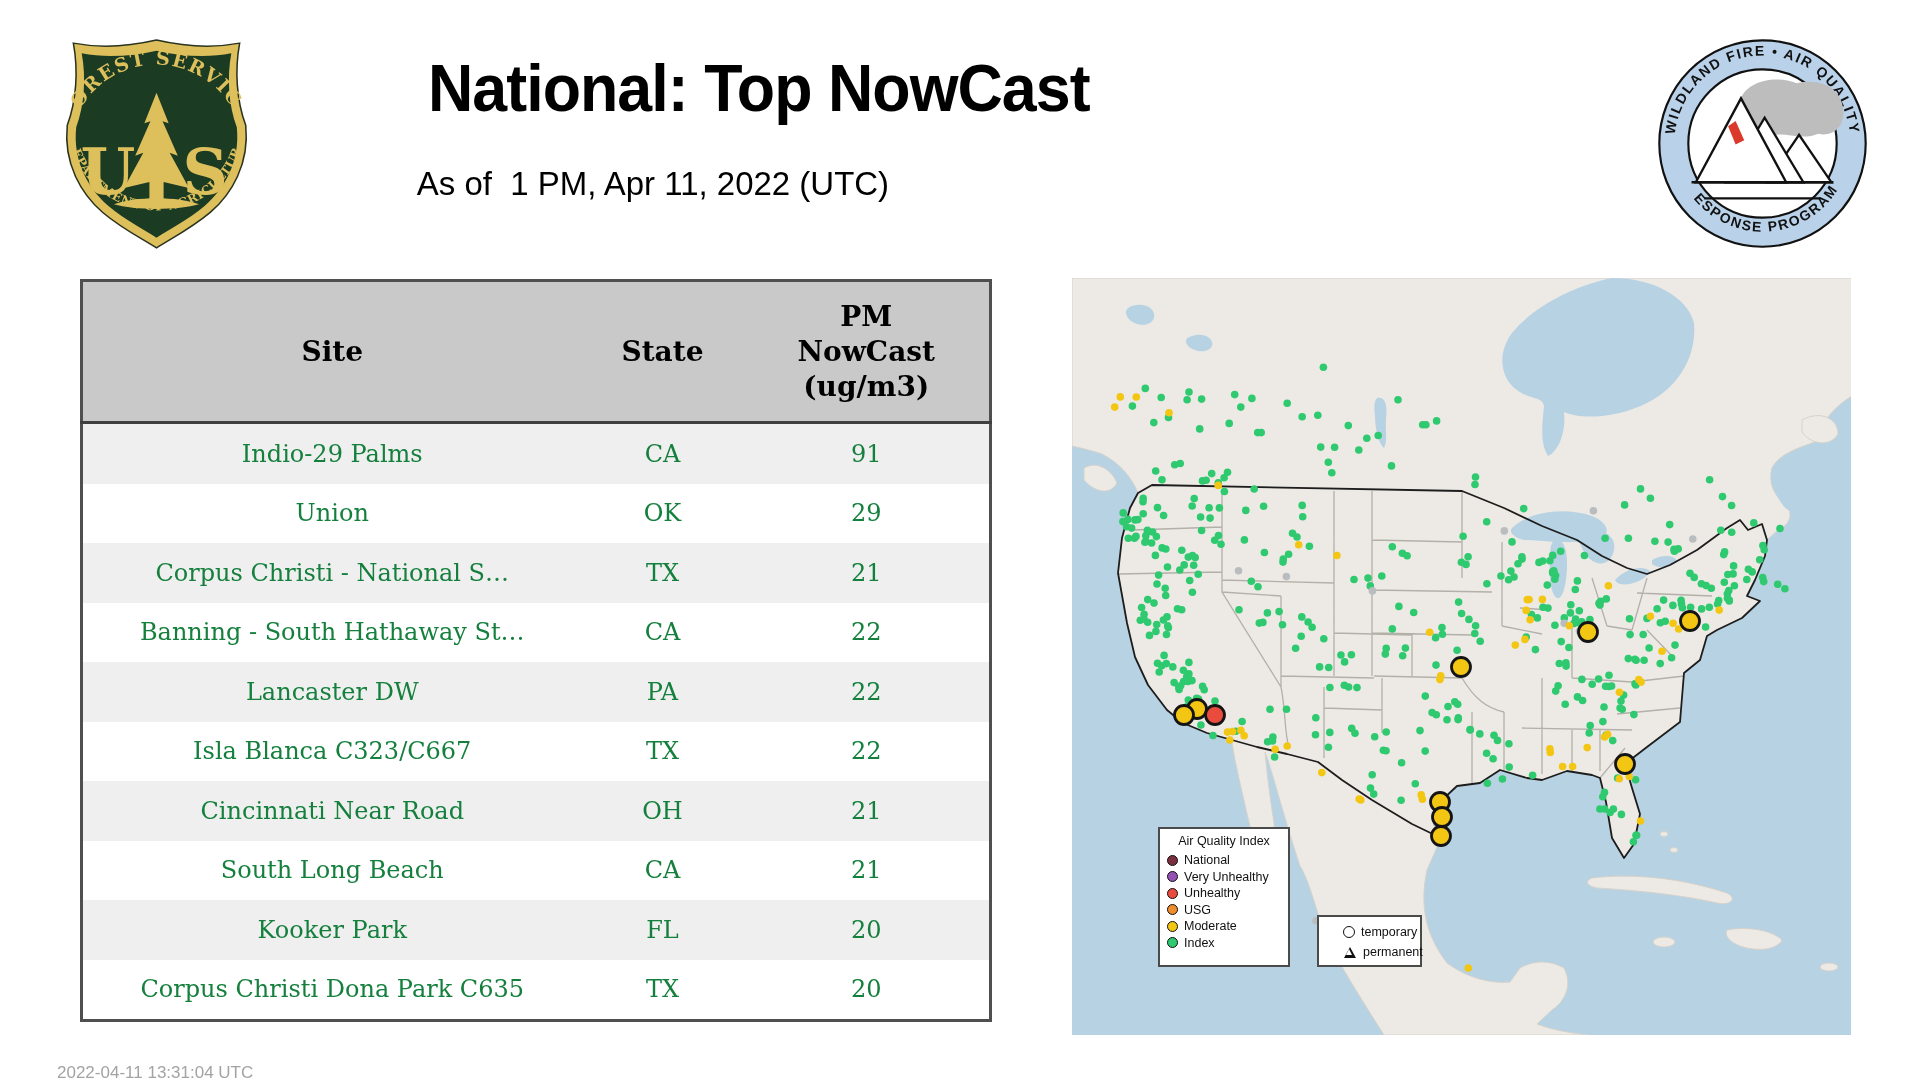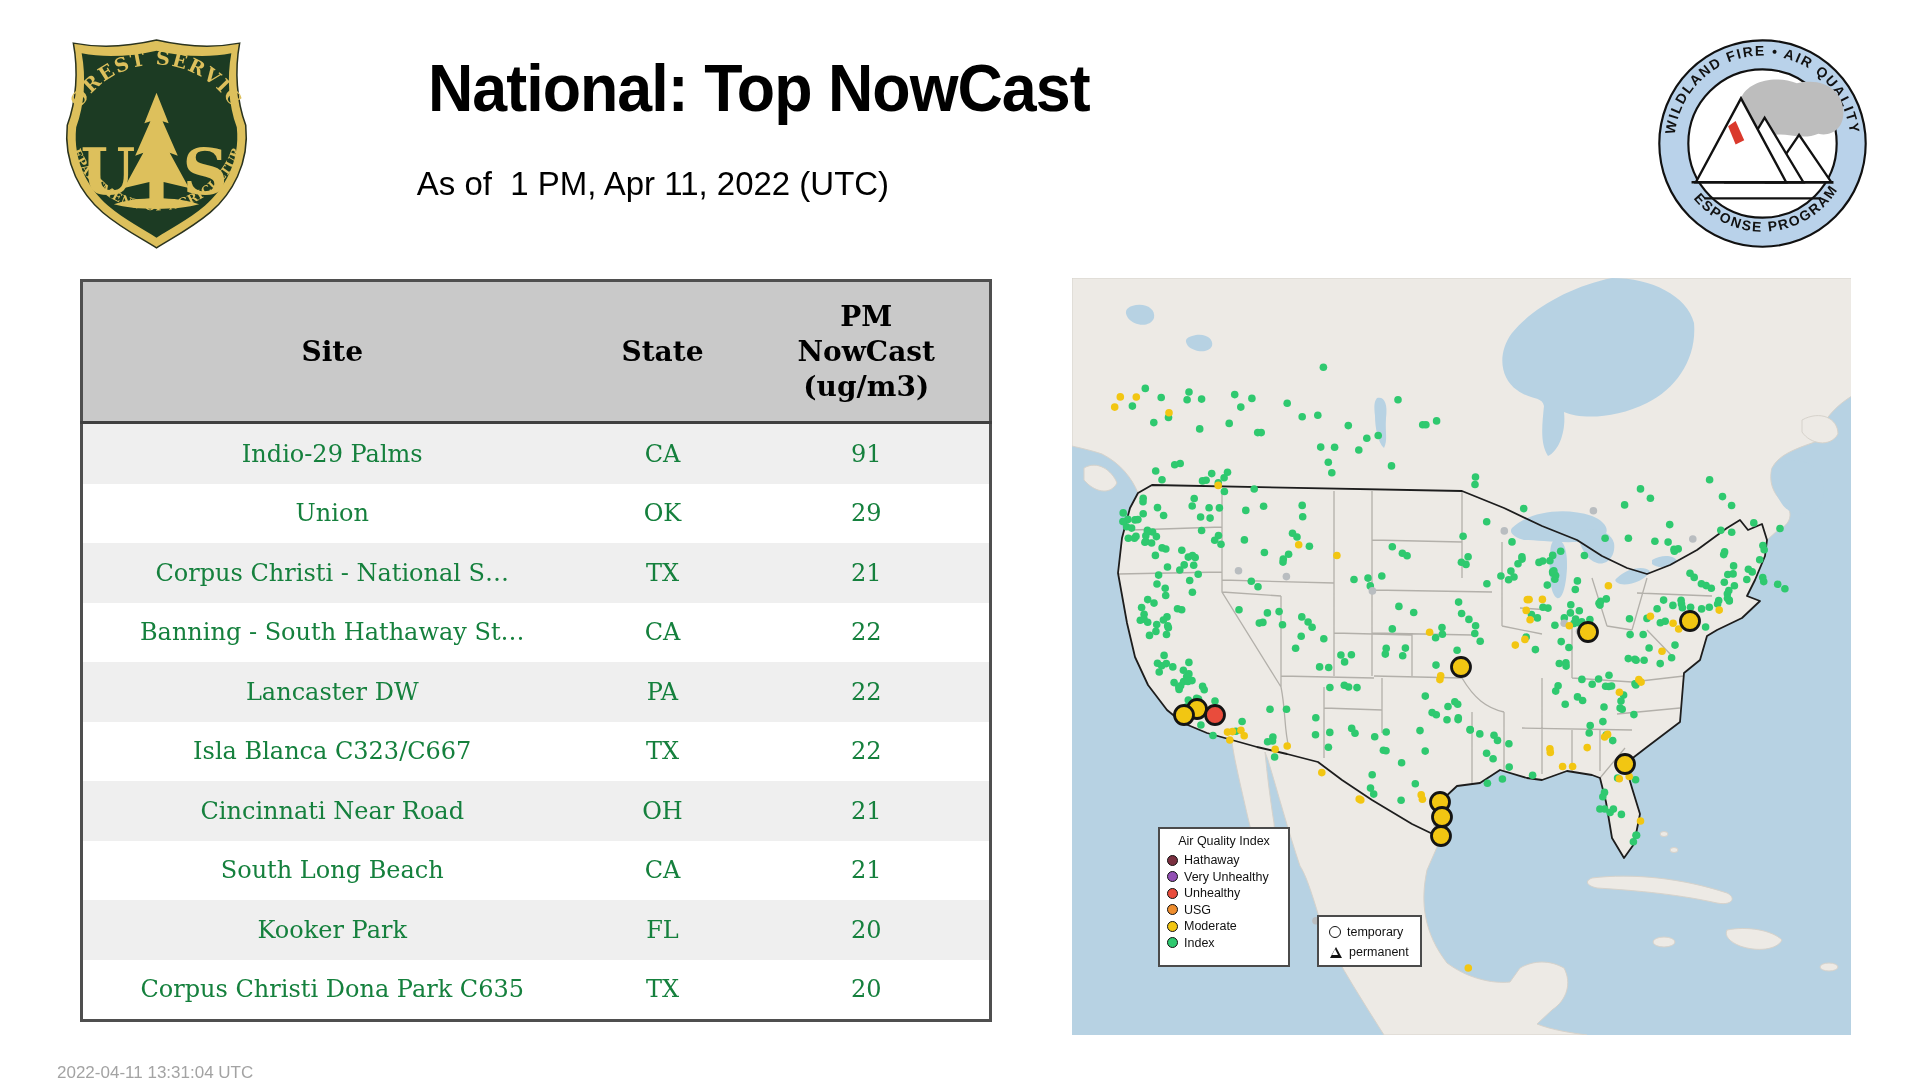--- a/index.html
+++ b/index.html
@@ -32,21 +32,21 @@
   .map-wrap{position:absolute;left:1072px;top:278px;width:779px;height:757px;overflow:hidden;}
   .map-wrap svg{display:block;}
 
   .legend-box{position:absolute;background:#ffffff;border:2px solid #4b4b4b;box-sizing:border-box;
     font-size:12.5px;color:#111;}
   .aqi-legend{left:86px;top:549px;width:132px;height:140px;padding:5px 7px 4px 7px;}
   .aqi-legend .legend-title{text-align:center;font-size:12.5px;margin-bottom:4px;color:#111;}
   .legend-item{display:flex;align-items:center;height:16.5px;}
   .legend-swatch{display:inline-block;width:11px;height:11px;border-radius:50%;
     border:1.6px solid #111;margin-right:6px;flex:0 0 auto;box-sizing:border-box;}
-  .mk-legend{left:245px;top:637px;width:105px;height:52px;padding:5px 10px;}
+  .mk-legend{left:245px;top:637px;width:105px;height:52px;padding:5px 24px;}
   .mk-row{display:flex;align-items:center;height:20px;}
   .mk-circle{display:inline-block;width:12px;height:12px;border-radius:50%;border:1.8px solid #111;
     background:#fff;margin-right:6px;box-sizing:border-box;flex:0 0 auto;}
   .mk-tri{display:inline-block;width:0;height:0;margin:0 7px 0 1px;
     border-left:6px solid transparent;border-right:6px solid transparent;border-bottom:11px solid #111;position:relative;flex:0 0 auto;}
   .mk-tri::after{content:"";position:absolute;left:-3.6px;top:2.8px;width:0;height:0;
     border-left:3.6px solid transparent;border-right:3.6px solid transparent;border-bottom:6.6px solid #fff;}
 
   .timestamp{position:absolute;left:57px;top:1036px;font-size:17px;color:#a3a3a3;margin-top:27px;}
 </style>
@@ -728,21 +728,21 @@
           <circle cx="618" cy="343" r="9.5" fill="#f2c612" stroke="#141414" stroke-width="2.8"></circle>
           <circle cx="143" cy="437" r="9.5" fill="#e94c3c" stroke="#141414" stroke-width="2.8"></circle>
         </g>
     </svg>
 
     <div class="legend-box aqi-legend">
       <div class="legend-title">Air Quality Index</div>
       <div id="aqi-legend-items">
           <div class="legend-item">
             <span class="legend-swatch" style="background: rgb(122, 47, 63);"></span>
-            <span>Hathaway</span>
+            <span>National</span>
           </div>
           <div class="legend-item">
             <span class="legend-swatch" style="background: rgb(147, 80, 181);"></span>
             <span>Very Unhealthy</span>
           </div>
           <div class="legend-item">
             <span class="legend-swatch" style="background: rgb(233, 76, 60);"></span>
             <span>Unhealthy</span>
           </div>
           <div class="legend-item">

